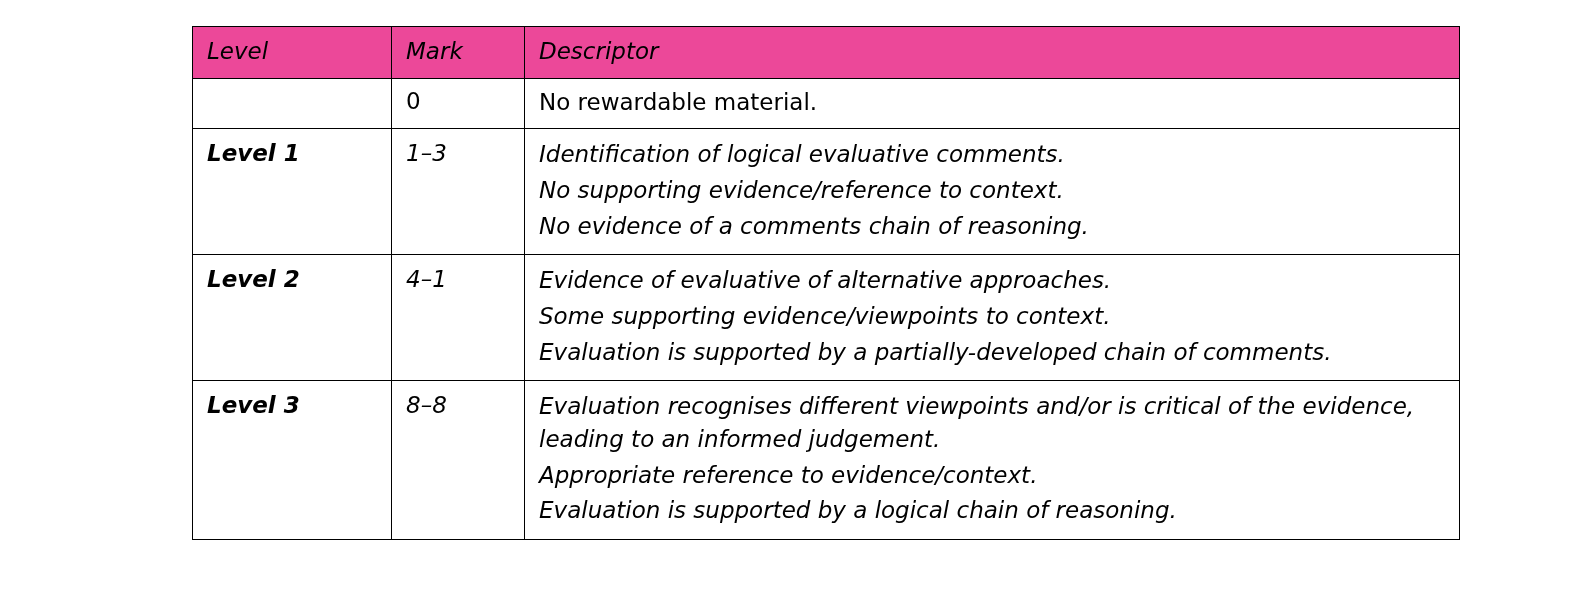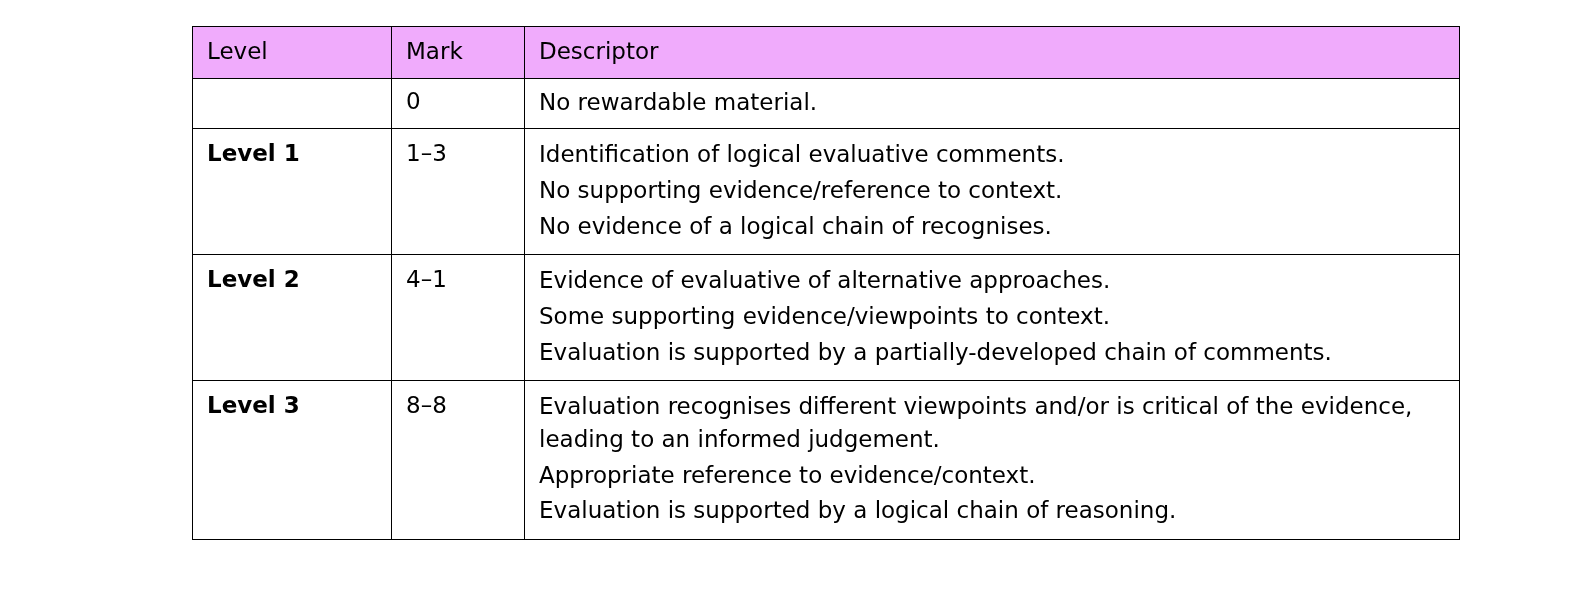--- a/index.html
+++ b/index.html
@@ -36,39 +36,41 @@
     font-size: 23px;
     line-height: 1.42;
     font-weight: normal;
     text-align: left;
   }
   .col-level { width: 170px; }
   .col-mark  { width: 104px; }
   .col-desc  { width: auto; margin-top: 44px; }
 
   thead th {
-    background: #f0abfc;
+    background: #ec4899;
     font-weight: normal;
     padding-top: 7px;
     padding-bottom: 9px;
+    font-style: italic;
   }
   .level-name {
     font-weight: bold;
   }
   .desc-line {
     display: block;
     margin: 0 0 0 0;
     padding: 1px 0 2px 0;
   }
   .row-zero td {
     padding-top: 6px;
     padding-bottom: 8px;
   }
   .cell-pad-top {
     padding-top: 10px;
+    font-style: italic;
   }
 </style>
 </head>
 <body>
 
 <div class="sheet">
 
   <table class="rubric-table">
     <thead>
       <tr>
@@ -90,21 +92,21 @@
       </tr>
 
       <tr>
         <td class="col-level cell-pad-top">
           <span class="level-name">Level 1</span>
         </td>
         <td class="col-mark cell-pad-top">1–3</td>
         <td class="col-desc cell-pad-top">
           <span class="desc-line">Identification of logical evaluative comments.</span>
           <span class="desc-line">No supporting evidence/reference to context.</span>
-          <span class="desc-line">No evidence of a logical chain of recognises.</span>
+          <span class="desc-line">No evidence of a comments chain of reasoning.</span>
         </td>
       </tr>
 
       <tr>
         <td class="col-level cell-pad-top">
           <span class="level-name">Level 2</span>
         </td>
         <td class="col-mark cell-pad-top">4–1</td>
         <td class="col-desc cell-pad-top">
           <span class="desc-line">Evidence of evaluative of alternative approaches.</span>

